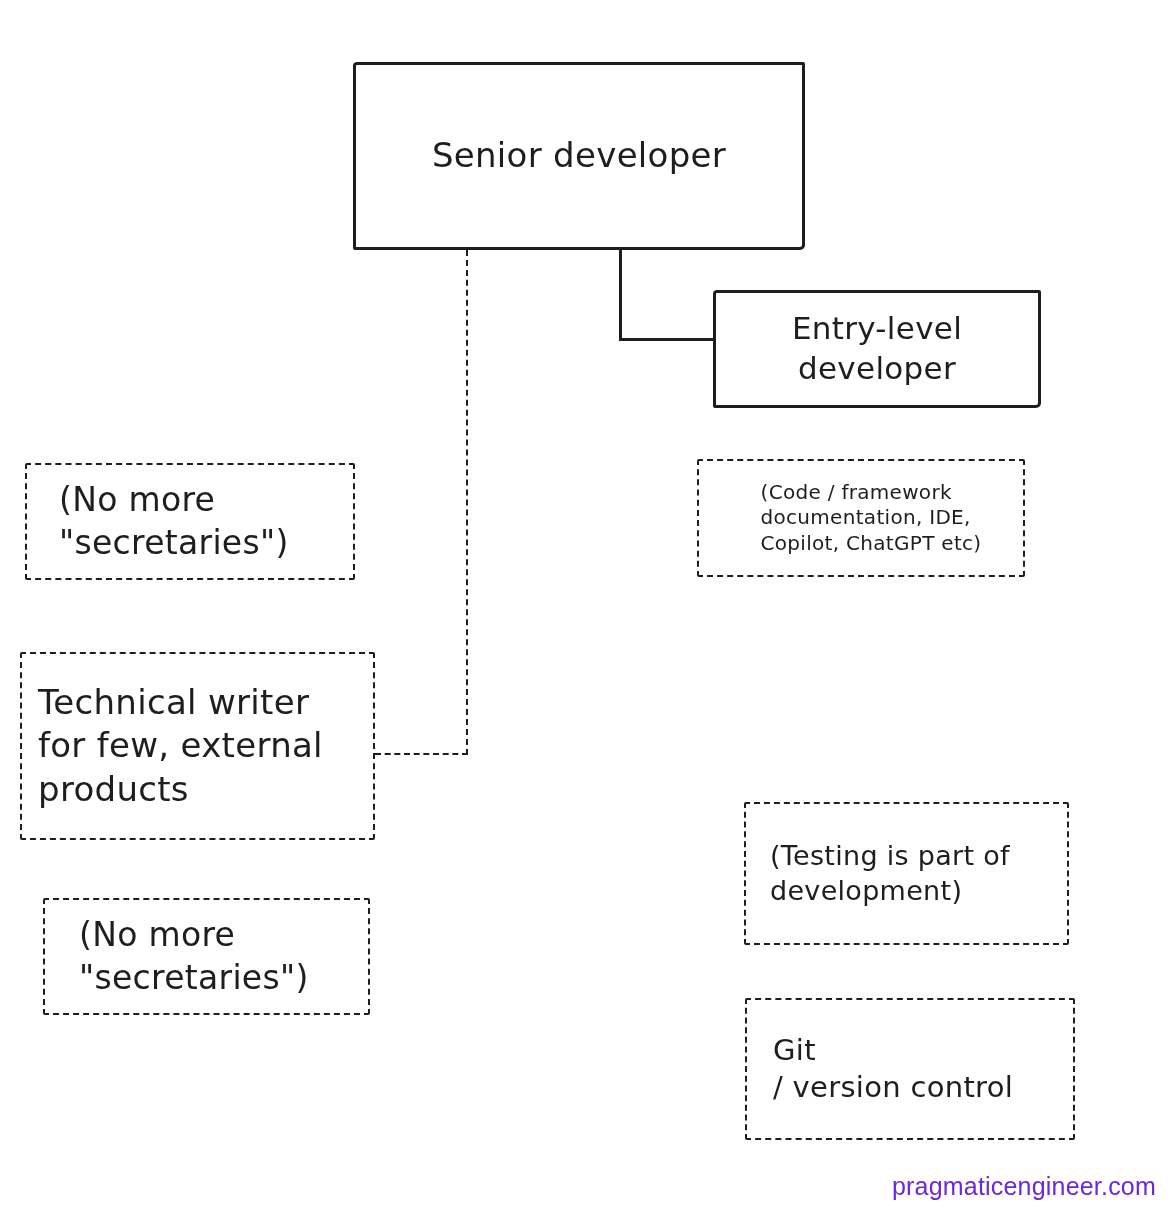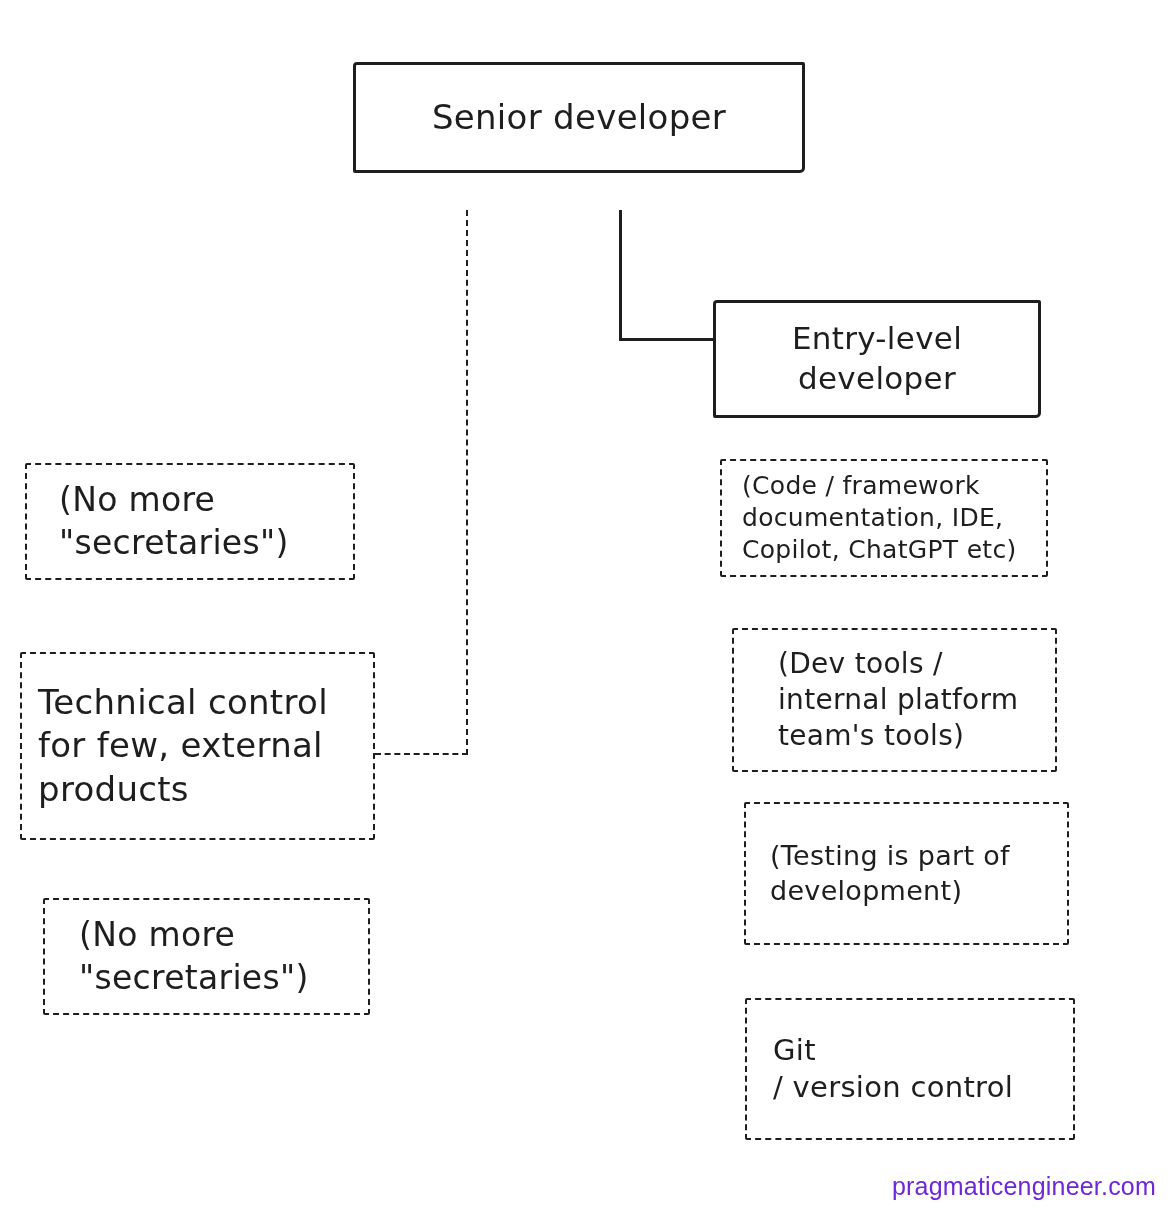--- a/index.html
+++ b/index.html
@@ -41,27 +41,27 @@
   .center .node-label { text-align: center; width: 100%; }
   .edge {
     position: absolute;
   }
   .edge.v-solid  { border-left: 3px solid #1e1e1e; width: 0; }
   .edge.h-solid  { border-top: 3px solid #1e1e1e; height: 0; }
   .edge.v-dashed { border-left: 2.5px dashed #1e1e1e; width: 0; }
   .edge.h-dashed { border-top: 2.5px dashed #1e1e1e; height: 0; }
 
   
-  #n-senior   { left: 353px; top: 62px;  width: 452px; height: 111px; font-size: 34px; }
-  #n-entry    { left: 713px; top: 300px; width: 328px; height: 118px; font-size: 31px; }
+  #n-senior   { left: 353px; top: 62px;  width: 452px; height: 188px; font-size: 34px; }
+  #n-entry    { left: 713px; top: 290px; width: 328px; height: 118px; font-size: 31px; }
   #n-hr       { left: 24px;  top: 270px; width: 328px; height: 115px; font-size: 33px; }
   #n-nomore1  { left: 25px;  top: 463px; width: 330px; height: 117px; font-size: 33px; padding-left: 32px; }
   #n-techwriter { left: 20px; top: 652px; width: 355px; height: 188px; font-size: 34px; padding-left: 16px; }
   #n-nomore2  { left: 43px;  top: 898px; width: 327px; height: 117px; font-size: 33px; padding-left: 34px; }
-  #n-code     { left: 720px; top: 459px; width: 328px; height: 118px; font-size: 25px; padding-left: 20px; }
+  #n-code     { left: 697px; top: 459px; width: 328px; height: 118px; font-size: 20px; padding-left: 20px; justify-content: center; }
   #n-devtools { left: 732px; top: 628px; width: 325px; height: 144px; font-size: 28px; padding-left: 44px; }
   #n-testing  { left: 744px; top: 802px; width: 325px; height: 143px; font-size: 27px; padding-left: 24px; }
   #n-git      { left: 745px; top: 998px; width: 330px; height: 142px; font-size: 29px; padding-left: 26px; }
 
   
   #e-solid-v  { left: 619px; top: 210px; height: 130px; }
   #e-solid-h  { left: 619px; top: 338px; width: 96px; }
   #e-dash-v   { left: 466px; top: 210px; height: 545px; }
   #e-dash-h   { left: 375px; top: 753px; width: 93px; }
 
@@ -93,41 +93,36 @@
 developer</span>
   </div>
 
 
   <div class="node dashed" id="n-nomore1">
     <span class="node-label">(No more
 "secretaries")</span>
   </div>
 
   <div class="node dashed" id="n-techwriter">
-    <span class="node-label">Technical control
+    <span class="node-label">Technical writer
 for few, external
 products</span>
   </div>
 
   <div class="node dashed" id="n-nomore2">
     <span class="node-label">(No more
 "secretaries")</span>
   </div>
 
   <div class="node dashed" id="n-code">
     <span class="node-label">(Code / framework
 documentation, IDE,
 Copilot, ChatGPT etc)</span>
   </div>
 
-  <div class="node dashed" id="n-devtools">
-    <span class="node-label">(Dev tools /
-internal platform
-team's tools)</span>
-  </div>
 
   <div class="node dashed" id="n-git">
     <span class="node-label">Git
 / version control</span>
   </div>
 
   <div class="node dashed" id="n-testing">
     <span class="node-label">(Testing is part of
 development)</span>
   </div>

